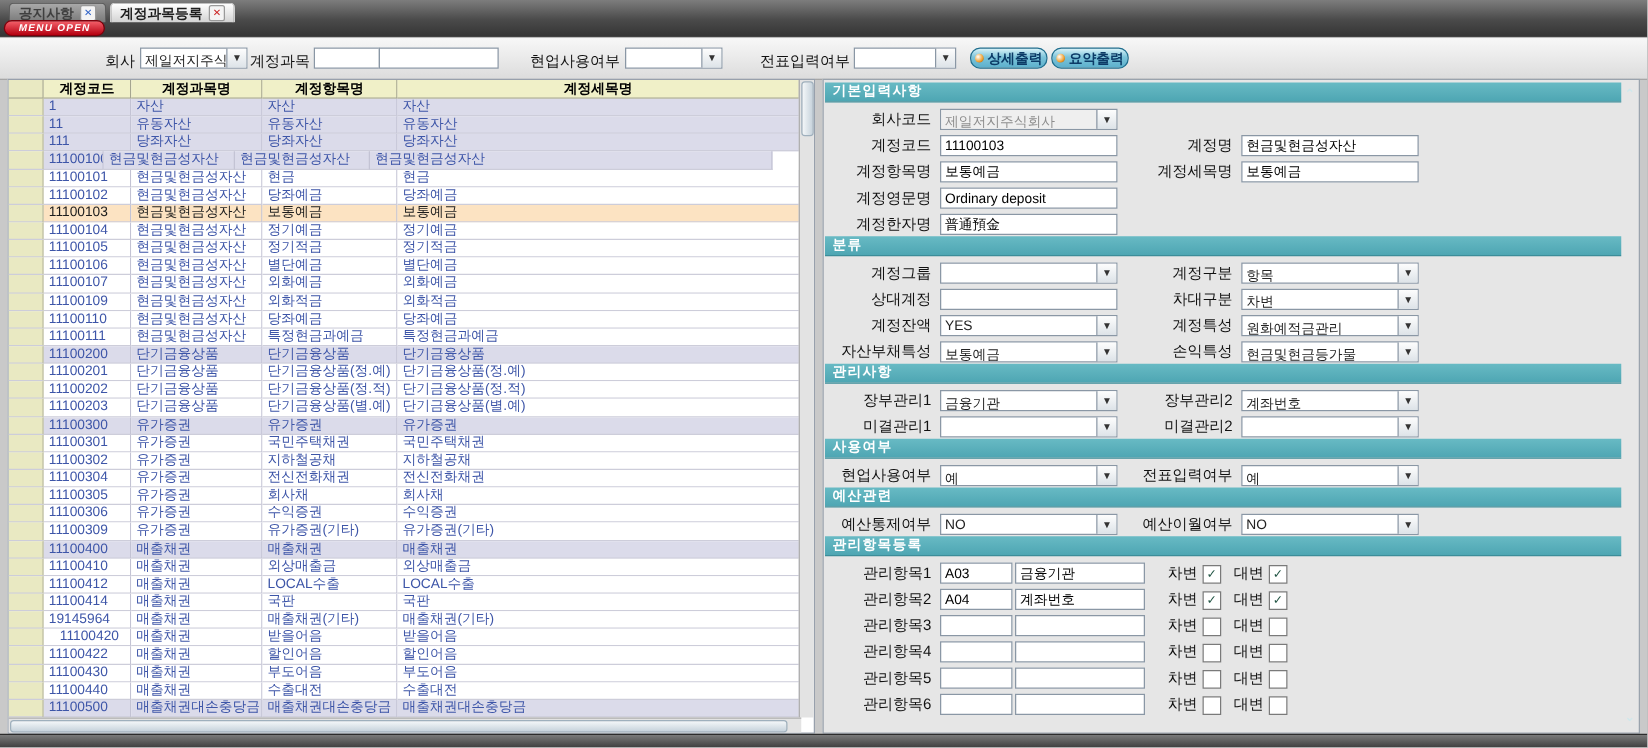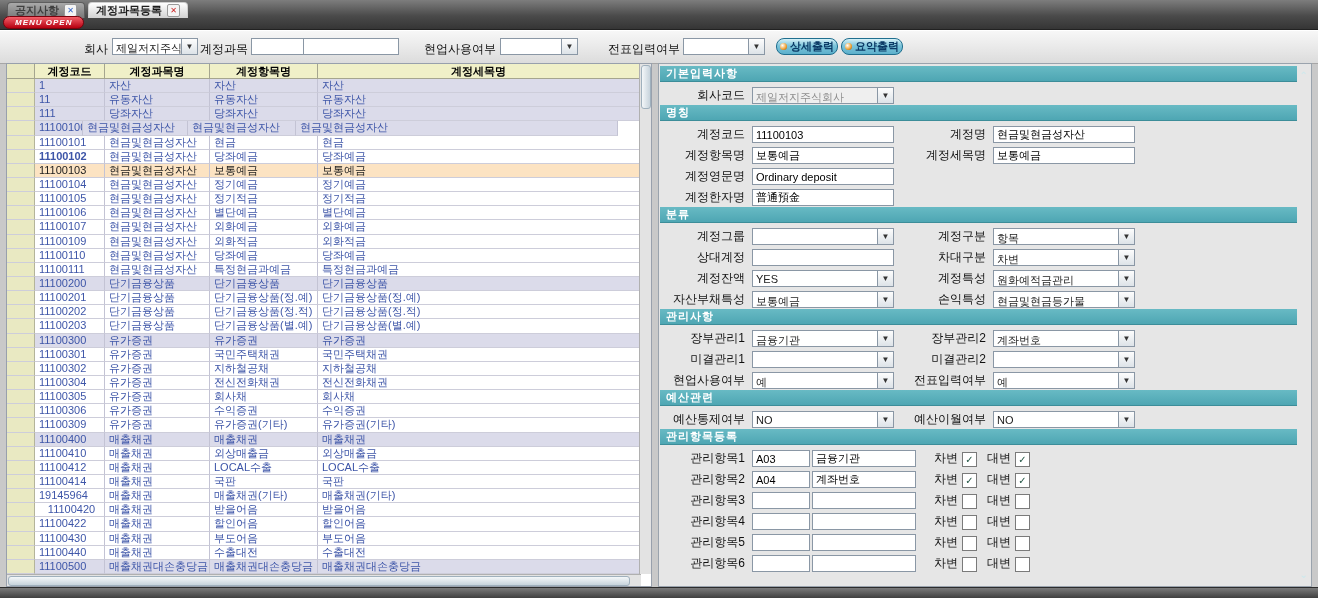--- a/index.html
+++ b/index.html
@@ -171,21 +171,21 @@
         </div>
         <div class="gr leaf">
           <div class="gc ind" style="width: 28px;"></div>
           <div class="gc" style="width: 70px;">11100101</div>
           <div class="gc" style="width: 105px;">현금및현금성자산</div>
           <div class="gc" style="width: 108px;">현금</div>
           <div class="gc" style="width: 322px;">현금</div>
         </div>
         <div class="gr leaf">
           <div class="gc ind" style="width: 28px;"></div>
-          <div class="gc" style="width: 70px; font-weight: bold;">11100102</div>
+          <div class="gc" style="width: 70px;">11100102</div>
           <div class="gc" style="width: 105px;">현금및현금성자산</div>
           <div class="gc" style="width: 108px;">당좌예금</div>
           <div class="gc" style="width: 322px;">당좌예금</div>
         </div>
         <div class="gr selected">
           <div class="gc ind" style="width: 28px;"></div>
           <div class="gc" style="width: 70px;">11100103</div>
           <div class="gc" style="width: 105px;">현금및현금성자산</div>
           <div class="gc" style="width: 108px;">보통예금</div>
           <div class="gc" style="width: 322px;">보통예금</div>
@@ -401,21 +401,20 @@
   <div class="sec-h">기본입력사항</div>
       <div class="frow">
         <span class="flabel">회사코드</span>
         <div class="ffield fw">
           <div class="combo disabled">
             <span class="val">제일저지주식회사</span>
             <span class="arw">▼</span>
           </div>
         </div>
       </div>
-      <div class="sec-h">명칭</div>
       <div class="frow">
         <span class="flabel">계정코드</span>
         <div class="ffield fw"><input class="fi" value="11100103" style=""></div>
         <span class="flabel2">계정명</span>
         <div class="ffield fw"><input class="fi" value="현금및현금성자산" style=""></div>
       </div>
       <div class="frow">
         <span class="flabel">계정항목명</span>
         <div class="ffield fw"><input class="fi" value="보통예금" style=""></div>
         <span class="flabel2">계정세목명</span>
@@ -515,20 +514,21 @@
           </div>
         </div>
         <span class="flabel2">미결관리2</span>
         <div class="ffield fw">
           <div class="combo">
             <span class="val"></span>
             <span class="arw">▼</span>
           </div>
         </div>
       </div>
+      <div class="sec-h">사용여부</div>
       <div class="frow">
         <span class="flabel">현업사용여부</span>
         <div class="ffield fw">
           <div class="combo">
             <span class="val">예</span>
             <span class="arw">▼</span>
           </div>
         </div>
         <span class="flabel2">전표입력여부</span>
         <div class="ffield fw">

